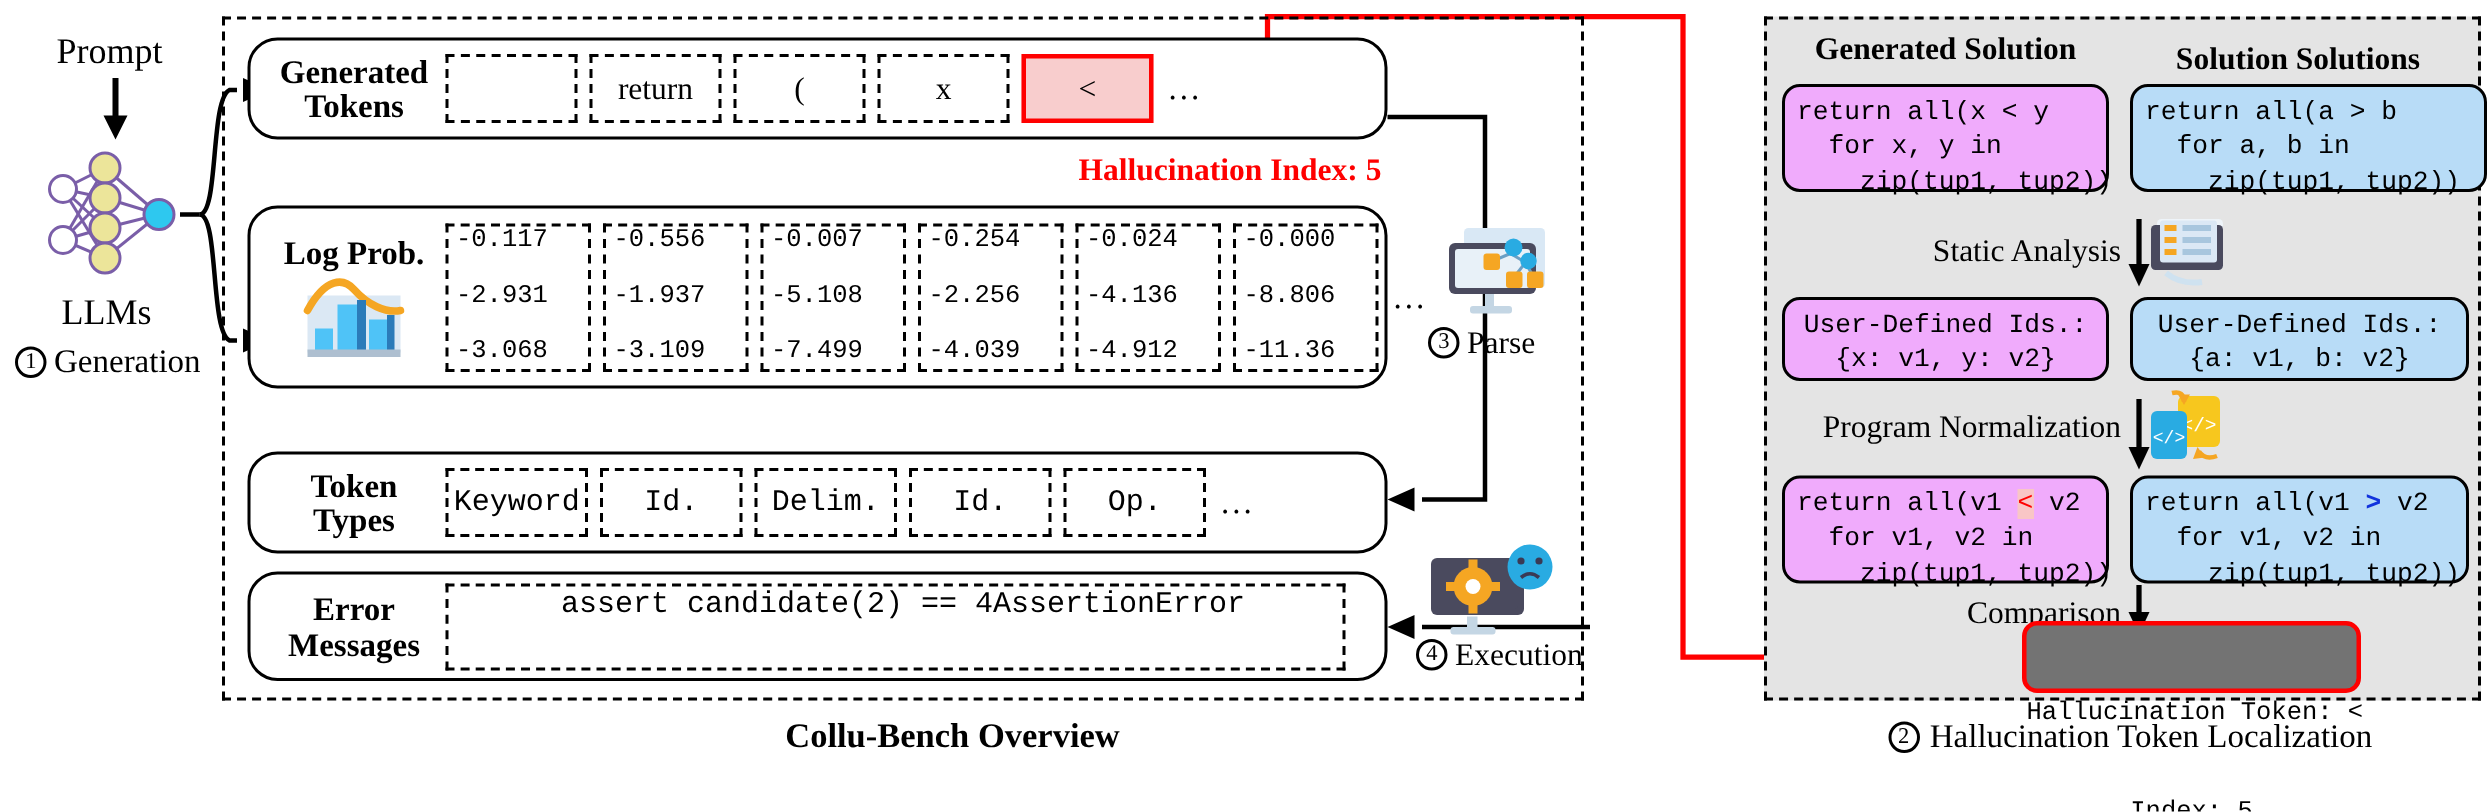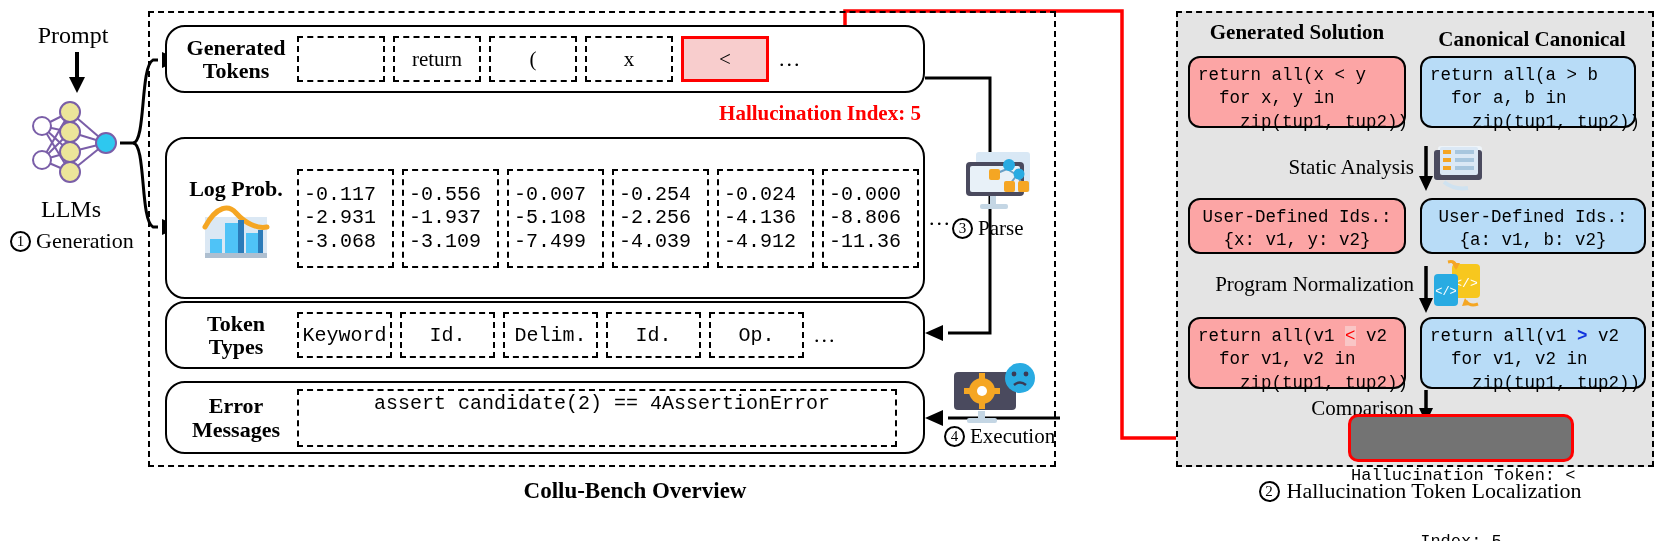--- a/index.html
+++ b/index.html
@@ -24,40 +24,40 @@
   
   #collu-panel{left:148px;top:11px;width:908px;height:456px;
        border:2.5px dashed #000;box-sizing:border-box;}
   #collu-caption{left:470px;top:478px;width:330px;text-align:center;
        font-size:23px;font-weight:bold;}
 
   
   .rowbox{position:absolute;border:2.5px solid #000;border-radius:20px;
           background:#fff;box-sizing:border-box;display:flex;align-items:center;}
   #row-tokens{left:165px;top:25px;width:760px;height:68px;}
-  #row-logprob{left:165px;top:137px;width:760px;height:162px;}
+  #row-logprob{left:165px;top:137px;width:760px;height:122px;}
   #row-types{left:165px;top:301px;width:760px;height:68px;}
   #row-errors{left:165px;top:381px;width:760px;height:73px;}
 
   .rowlabel{flex:none;font-weight:bold;font-size:22px;text-align:center;
             line-height:1.05;}
   #lbl-tokens{width:122px;margin-left:8px;}
   #lbl-types{width:122px;margin-left:8px;}
   #lbl-errors{width:122px;margin-left:8px;}
   #lp-left{flex:none;width:122px;margin-left:8px;display:flex;
            flex-direction:column;align-items:center;gap:2px;}
 
   .cells{display:flex;align-items:center;gap:8px;}
   .cell{border:2.5px dashed #000;box-sizing:border-box;
         display:flex;align-items:center;justify-content:center;
         font-size:21px;background:#fff;text-align:center;}
   .tok-cell{width:88px;height:46px;}
   .tok-hl{border:3px solid #ff0000;border-style:solid;background:#f8cdcd;}
   .lp-cell{width:97px;height:99px;flex-direction:column;justify-content:center;
-           align-items:flex-start;padding-left:5px;gap:0;font-size:20px;}
+           align-items:flex-start;padding-left:5px;gap:17px;font-size:17px;}
   .lp-cell span{line-height:1.18;white-space:pre;}
   .tt-cell{width:95px;height:46px;font-size:20px;}
   .ellip{font-size:22px;letter-spacing:2px;padding:0 2px;}
   #err-box{border:2.5px dashed #000;width:600px;height:58px;
            display:flex;flex-direction:row;justify-content:center;
            padding-left:10px;box-sizing:border-box;font-size:20px;gap:0px;}
   #err-box span{line-height:1.25;}
 
   #halluc-index{left:690px;top:101px;width:260px;text-align:center;
      color:#ff0000;font-weight:bold;font-size:21px;}
@@ -76,25 +76,25 @@
   #right-caption{left:1210px;top:478px;width:420px;font-size:22px;
      display:flex;align-items:center;justify-content:center;gap:7px;}
 
   .colhead{position:absolute;font-weight:bold;font-size:21px;text-align:center;}
   #head-gen{left:1186px;top:20px;width:222px;}
   #head-can{left:1418px;top:27px;width:228px;}
 
   .codebox{position:absolute;border:2.5px solid #000;border-radius:12px;
      box-sizing:border-box;font-family:"Liberation Mono",monospace;
      font-size:17.5px;line-height:1.34;padding:6px 8px;white-space:pre;}
-  .gen{background:#fca5a5;}
+  .gen{background:#f0abfc;}
   .can{background:#b8dcf7;}
 
   #code-gen1{left:1188px;top:56px;width:218px;height:72px;}
-  #code-can1{left:1420px;top:56px;width:216px;height:72px;}
+  #code-can1{left:1420px;top:56px;width:238px;height:72px;}
   #code-gen2{left:1188px;top:198px;width:218px;height:56px;text-align:center;}
   #code-can2{left:1420px;top:198px;width:226px;height:56px;text-align:center;}
   #code-gen3{left:1188px;top:317px;width:218px;height:72px;}
   #code-can3{left:1420px;top:317px;width:226px;height:72px;}
 
   .steplabel{position:absolute;font-size:21px;text-align:right;}
   #step-static{left:1186px;top:155px;width:228px;}
   #step-norm{left:1170px;top:272px;width:244px;}
   #step-comp{left:1196px;top:396px;width:218px;}
 
@@ -315,21 +315,21 @@
   <path d="M64,23 Q70,18 76,23" stroke="#3a3a55" stroke-width="2.4" fill="none"></path>
 </svg>
 <div class="abs" id="exec-stage">
   <span class="circnum">4</span>
   <span>Execution</span>
 </div>
 
 <div class="abs" id="right-panel"></div>
 
 <div class="colhead" id="head-gen">Generated Solution</div>
-<div class="colhead" id="head-can">Canonical Canonical</div>
+<div class="colhead" id="head-can">Solution Solutions</div>
 
 <div class="codebox gen" id="code-gen1">return all(x &lt; y
   for x, y in
     zip(tup1, tup2))</div>
 <div class="codebox can" id="code-can1">return all(a &gt; b
   for a, b in
     zip(tup1, tup2))</div>
 
 <div class="steplabel serif" id="step-static">Static Analysis</div>
 <svg class="downarrow" id="arr-static" width="20" height="46">

